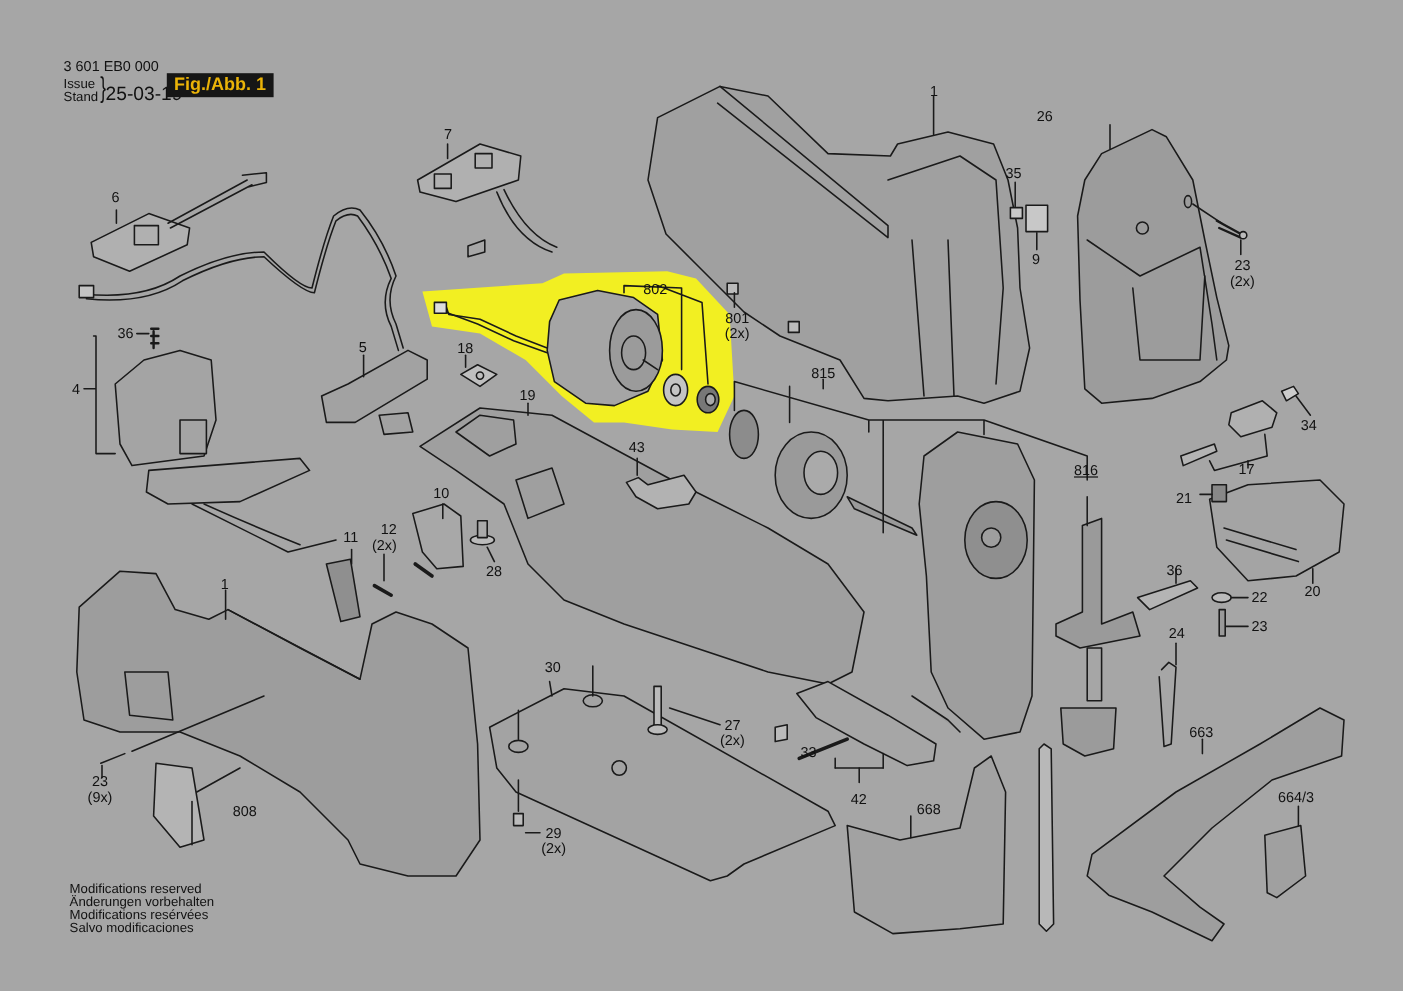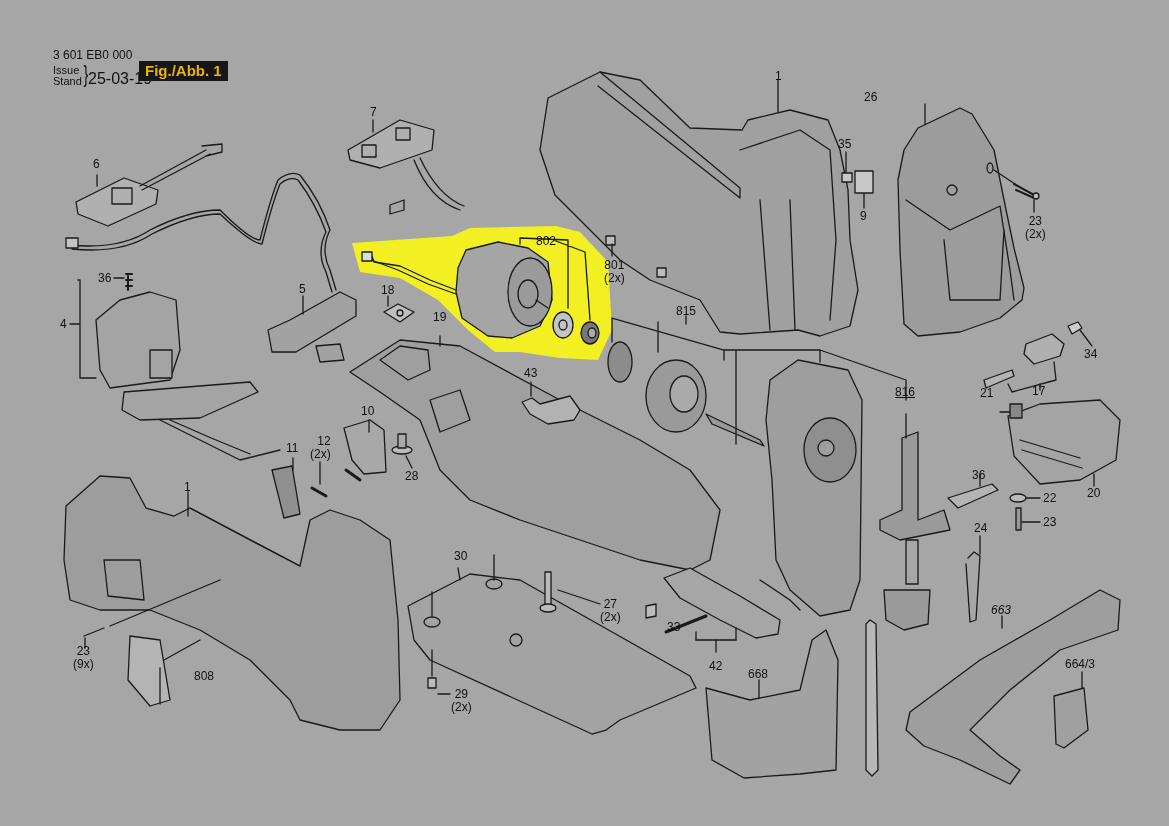--- a/index.html
+++ b/index.html
@@ -233,42 +233,48 @@
   <div class="lbl" style="left:60px;top:318px;"><span>4</span></div>
   <div class="lbl" style="left:299px;top:283px;"><span>5</span></div>
   <div class="lbl" style="left:93px;top:158px;"><span>6</span></div>
   <div class="lbl" style="left:370px;top:106px;"><span>7</span></div>
   <div class="lbl" style="left:860px;top:210px;"><span>9</span></div>
   <div class="lbl" style="left:361px;top:405px;"><span>10</span></div>
   <div class="lbl" style="left:286px;top:442px;"><span>11</span></div>
   <div class="lbl" style="left:310px;top:435px;text-align:right;"><span>12</span><br><span>(2x)</span></div>
   <div class="lbl" style="left:1032px;top:385px;"><span>17</span></div>
   <div class="lbl" style="left:381px;top:284px;"><span>18</span></div>
-  <div class="lbl" style="left:433px;top:311px;"><span>19</span></div>
+  <div class="lbl" style="left:433px;top:323px;"><span>19</span></div>
   <div class="lbl" style="left:1087px;top:487px;"><span>20</span></div>
-  <div class="lbl" style="left:980px;top:387px;"><span>21</span></div>
+  <div class="lbl" style="left:980px;top:409px;"><span>21</span></div>
   <div class="lbl" style="left:1043px;top:492px;"><span>22</span></div>
   <div class="lbl" style="left:1025px;top:215px;"><span>23</span><br><span>(2x)</span></div>
   <div class="lbl" style="left:1043px;top:516px;"><span>23</span></div>
   <div class="lbl" style="left:73px;top:645px;"><span>23</span><br><span>(9x)</span></div>
   <div class="lbl" style="left:974px;top:522px;"><span>24</span></div>
   <div class="lbl" style="left:98px;top:272px;"><span>36</span></div>
   <div class="lbl" style="left:864px;top:91px;"><span>26</span></div>
   <div class="lbl" style="left:600px;top:598px;"><span>27</span><br><span>(2x)</span></div>
   <div class="lbl" style="left:405px;top:470px;"><span>28</span></div>
   <div class="lbl" style="left:451px;top:688px;"><span>29</span><br><span>(2x)</span></div>
   <div class="lbl" style="left:454px;top:550px;"><span>30</span></div>
   <div class="lbl" style="left:524px;top:367px;"><span>43</span></div>
   <div class="lbl" style="left:709px;top:660px;"><span>42</span></div>
   <div class="lbl" style="left:667px;top:621px;"><span>33</span></div>
   <div class="lbl" style="left:1084px;top:348px;"><span>34</span></div>
   <div class="lbl" style="left:838px;top:138px;"><span>35</span></div>
   <div class="lbl" style="left:972px;top:469px;"><span>36</span></div>
-  <div class="lbl" style="left:991px;top:604px;font-style:italic;"><span>663</span></div>
+  <div class="lbl" style="left:991px;top:604px;"><span>663</span></div>
   <div class="lbl" style="left:1065px;top:658px;"><span>664/3</span></div>
-  <div class="lbl" style="left:748px;top:668px;"><span>668</span></div>
+  <div class="lbl" style="left:764px;top:668px;"><span>668</span></div>
   <div class="lbl" style="left:604px;top:259px;"><span>801</span><br><span>(2x)</span></div>
   <div class="lbl" style="left:536px;top:235px;"><span>802</span></div>
   <div class="lbl" style="left:150px;top:670px;margin-left:44px;"><span>808</span></div>
   <div class="lbl" style="left:676px;top:305px;"><span>815</span></div>
   <div class="lbl" style="left:895px;top:386px;text-decoration:underline;"><span>816</span></div>
 
+  <div class="footer">
+    <div>Modifications reserved</div>
+    <div>Änderungen vorbehalten</div>
+    <div>Modifications resérvées</div>
+    <div>Salvo modificaciones</div>
+  </div>
 </div>
 
 </body></html>

